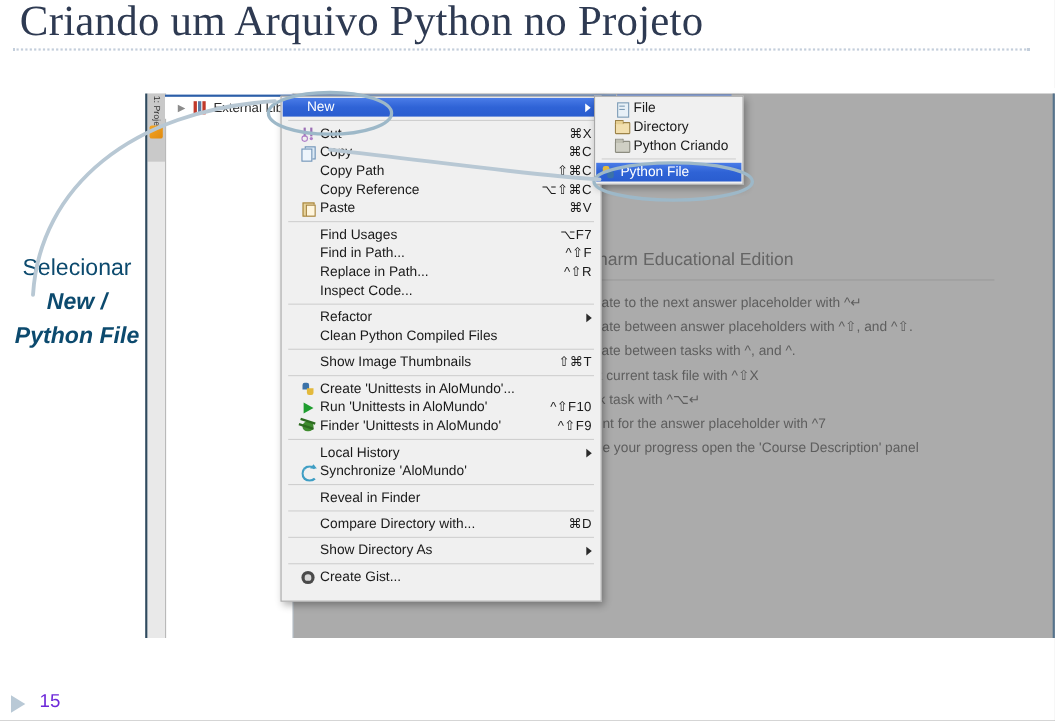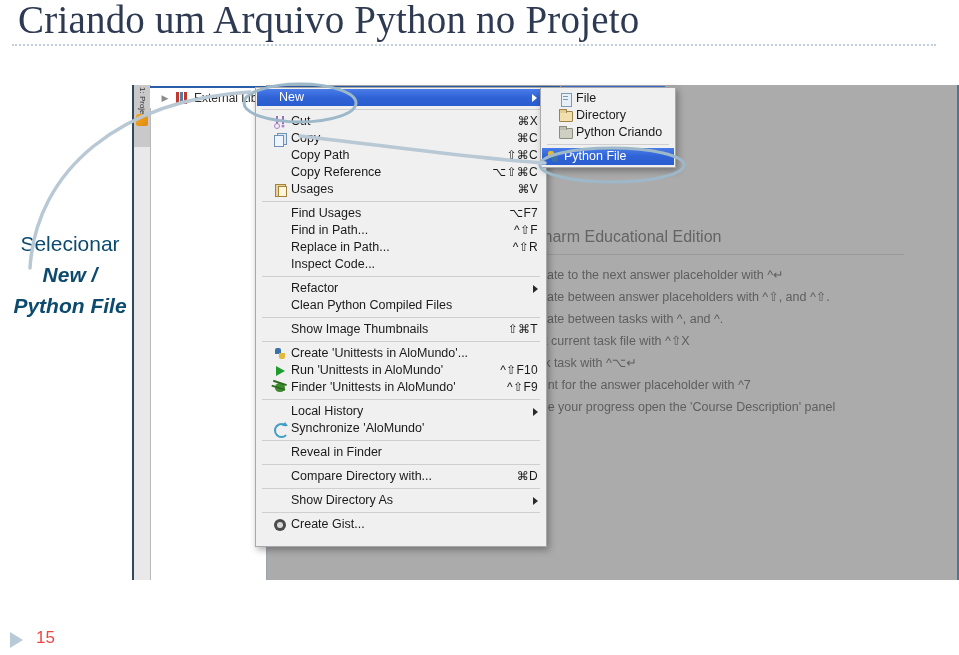--- a/index.html
+++ b/index.html
@@ -226,21 +226,21 @@
   }
   .caption .bi{font-weight:bold;font-style:italic;}
   svg.anno{
     position:absolute;left:0;top:0;width:959px;height:655px;
     pointer-events:none;z-index:45;
   }
 
   
   #slide-num{
     position:absolute;left:36px;top:628px;
-    font-size:17px;color:#ef4444;
+    font-size:17px;color:#6d28d9;
   }
   #slide-bullet{
     position:absolute;left:10px;top:632px;
     width:0;height:0;border-left:13px solid #b9c9d6;
     border-top:8px solid transparent;border-bottom:8px solid transparent;
   }
 </style>
 </head>
 <body>
 
@@ -305,21 +305,21 @@
       <div class="lbl">Copy Path</div>
       <div class="key">⇧⌘C</div>
     </div>
     <div class="mi">
       <div class="ic"></div>
       <div class="lbl">Copy Reference</div>
       <div class="key">⌥⇧⌘C</div>
     </div>
     <div class="mi">
       <div class="ic ic-paste"></div>
-      <div class="lbl">Usages</div>
+      <div class="lbl">Paste</div>
       <div class="key">⌘V</div>
     </div>
 
     <div class="sep"></div>
 
     <div class="mi">
       <div class="ic"></div>
       <div class="lbl">Find Usages</div>
       <div class="key">⌥F7</div>
     </div>

